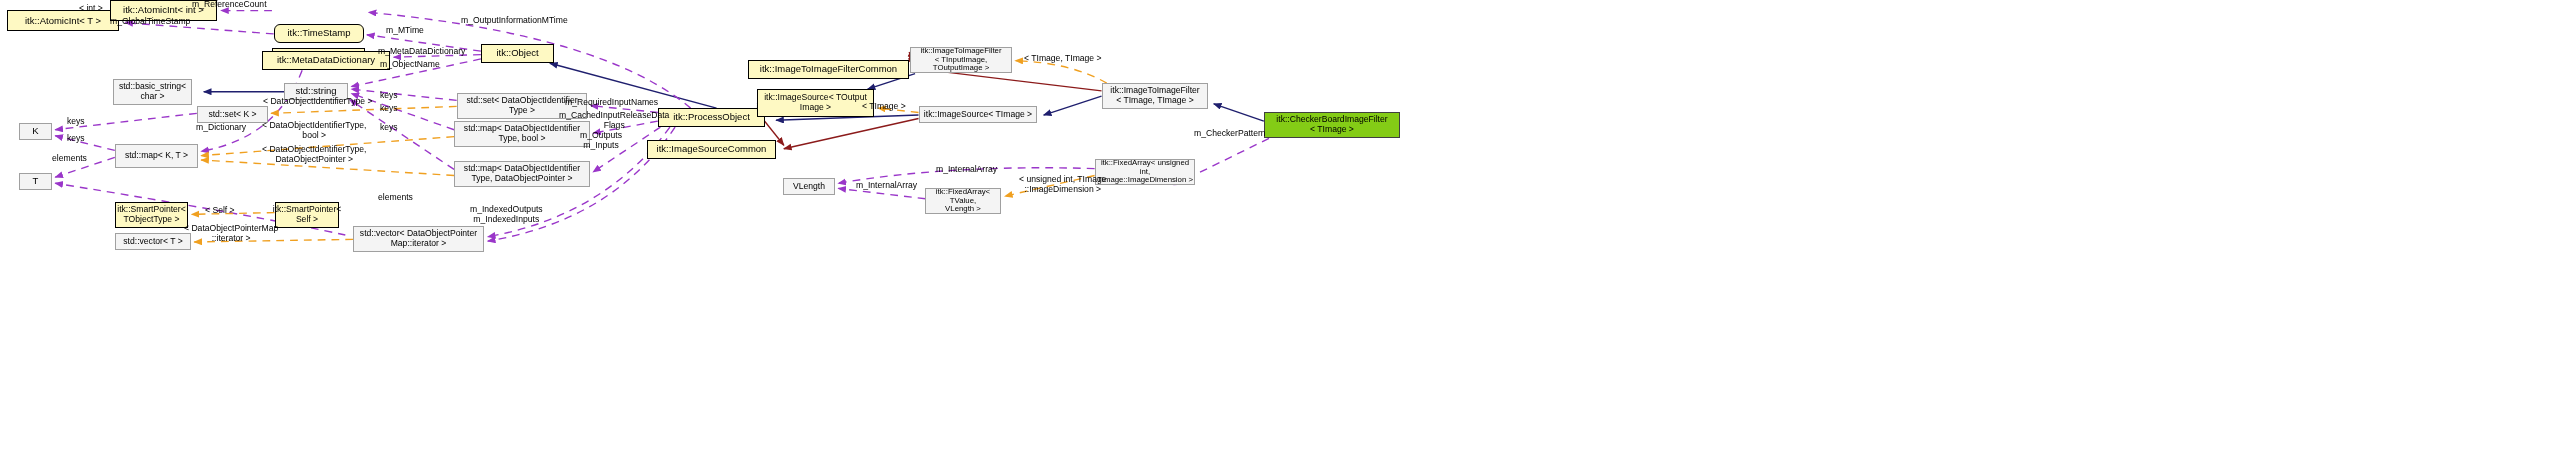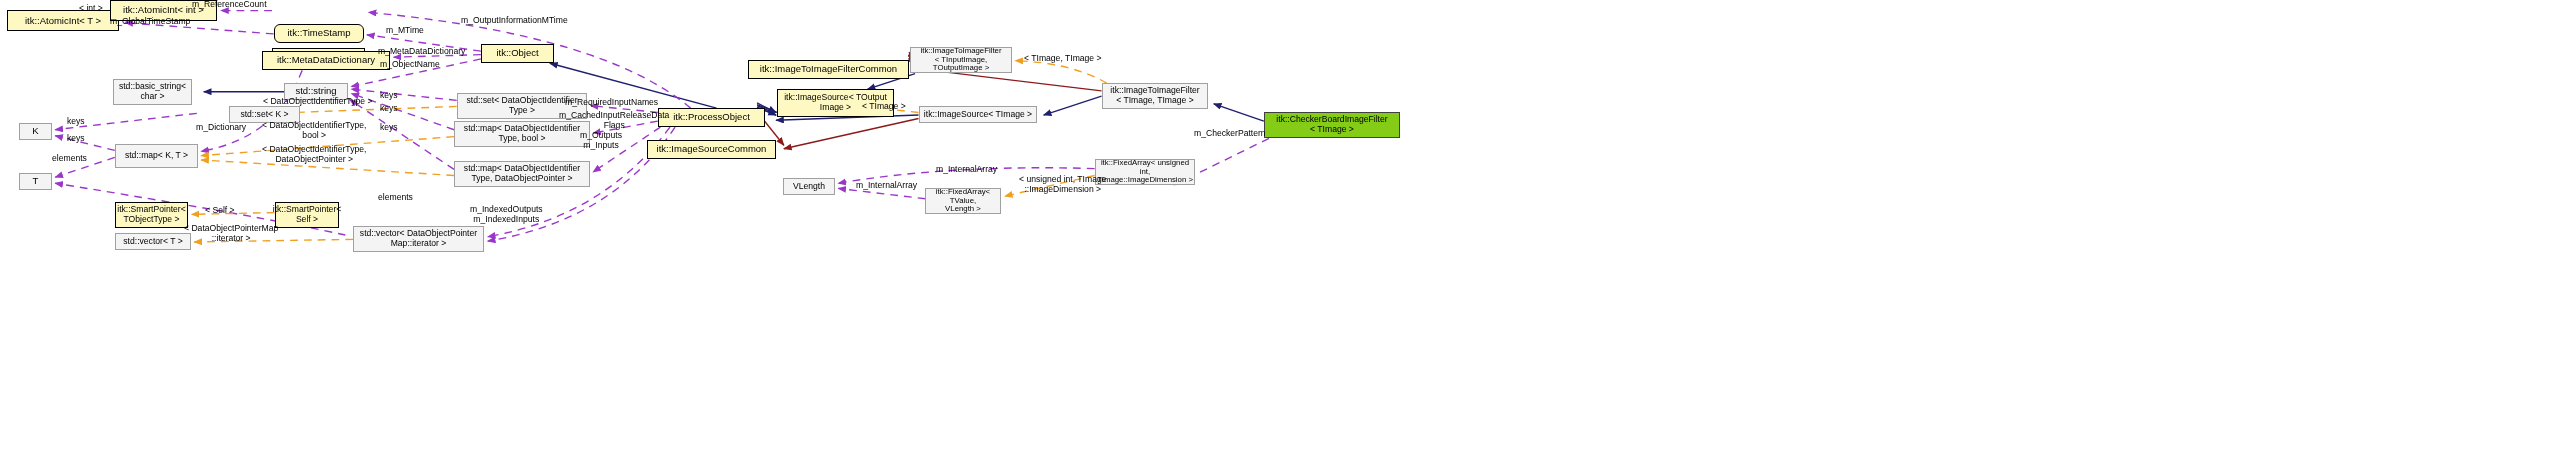--- a/index.html
+++ b/index.html
@@ -193,34 +193,34 @@
   <div id="nodes-layer">
       <div class="node key" style="left: 7px; top: 10.4px; width: 112px; height: 21px; font-size: 9.5px;">itk::AtomicInt&lt; T &gt;</div>
       <div class="node key" style="left: 110px; top: 0px; width: 107px; height: 21px; font-size: 9.5px;">itk::AtomicInt&lt; int &gt;</div>
       <div class="node key" style="left: 272px; top: 0px; width: 93px; height: 21px; font-size: 9.5px; margin-top: 48px;">itk::LightObject</div>
       <div class="node key" style="left: 274px; top: 24px; width: 90px; height: 19px; font-size: 9.5px; border-radius: 6px;">itk::TimeStamp</div>
       <div class="node key" style="left: 262px; top: 51px; width: 128px; height: 19px; font-size: 9.5px;">itk::MetaDataDictionary</div>
       <div class="node key" style="left: 481px; top: 44px; width: 73px; height: 19px; font-size: 9.5px;">itk::Object</div>
       <div class="node plain" style="left: 113px; top: 79px; width: 79px; height: 26px; font-size: 8.6px;">std::basic_string&lt;
 char &gt;</div>
       <div class="node plain" style="left: 284px; top: 83px; width: 64px; height: 17.3px; font-size: 9.5px; text-align: center;">std::string</div>
-      <div class="node plain" style="left: 197px; top: 106px; width: 71px; height: 17.3px; font-size: 8.6px; margin-left: 32px;">std::set&lt; K &gt;</div>
+      <div class="node plain" style="left: 197px; top: 106px; width: 71px; height: 17.3px; font-size: 8.6px;">std::set&lt; K &gt;</div>
       <div class="node plain" style="left: 19px; top: 123px; width: 33px; height: 17.3px; font-size: 9.5px;">K</div>
       <div class="node plain" style="left: 115px; top: 144px; width: 83px; height: 24px; font-size: 8.6px;">std::map&lt; K, T &gt;</div>
       <div class="node plain" style="left: 19px; top: 173px; width: 33px; height: 17.3px; font-size: 9.5px;">T</div>
       <div class="node plain" style="left: 457px; top: 93px; width: 130px; height: 26px; font-size: 8.6px;">std::set&lt; DataObjectIdentifier
 Type &gt;</div>
       <div class="node plain" style="left: 454px; top: 121px; width: 136px; height: 26px; font-size: 8.6px;">std::map&lt; DataObjectIdentifier
 Type, bool &gt;</div>
       <div class="node plain" style="left: 454px; top: 161px; width: 136px; height: 26px; font-size: 8.6px;">std::map&lt; DataObjectIdentifier
 Type, DataObjectPointer &gt;</div>
       <div class="node key" style="left: 658px; top: 108px; width: 107px; height: 19px; font-size: 9.5px;">itk::ProcessObject</div>
       <div class="node key" style="left: 647px; top: 140px; width: 129px; height: 19px; font-size: 9.5px;">itk::ImageSourceCommon</div>
       <div class="node key" style="left: 748px; top: 60px; width: 161px; height: 19px; font-size: 9.5px;">itk::ImageToImageFilterCommon</div>
-      <div class="node key" style="left: 757px; top: 89px; width: 117px; height: 28px; font-size: 8.6px; margin-left: 20px;">itk::ImageSource&lt; TOutput
+      <div class="node key" style="left: 757px; top: 89px; width: 117px; height: 28px; font-size: 8.6px;">itk::ImageSource&lt; TOutput
 Image &gt;</div>
       <div class="node plain" style="left: 910px; top: 47px; width: 102px; height: 26px; font-size: 7.8px;">itk::ImageToImageFilter
 &lt; TInputImage, TOutputImage &gt;</div>
       <div class="node plain" style="left: 919px; top: 106px; width: 118px; height: 17.3px; font-size: 8.6px;">itk::ImageSource&lt; TImage &gt;</div>
       <div class="node plain" style="left: 1102px; top: 83px; width: 106px; height: 26px; font-size: 8.6px;">itk::ImageToImageFilter
 &lt; TImage, TImage &gt;</div>
       <div class="node highlight" style="left: 1264px; top: 112px; width: 136px; height: 26px; font-size: 8.6px;">itk::CheckerBoardImageFilter
 &lt; TImage &gt;</div>
       <div class="node plain" style="left: 1095px; top: 159px; width: 100px; height: 26px; font-size: 7.8px;">itk::FixedArray&lt; unsigned
 int, TImage::ImageDimension &gt;</div>

